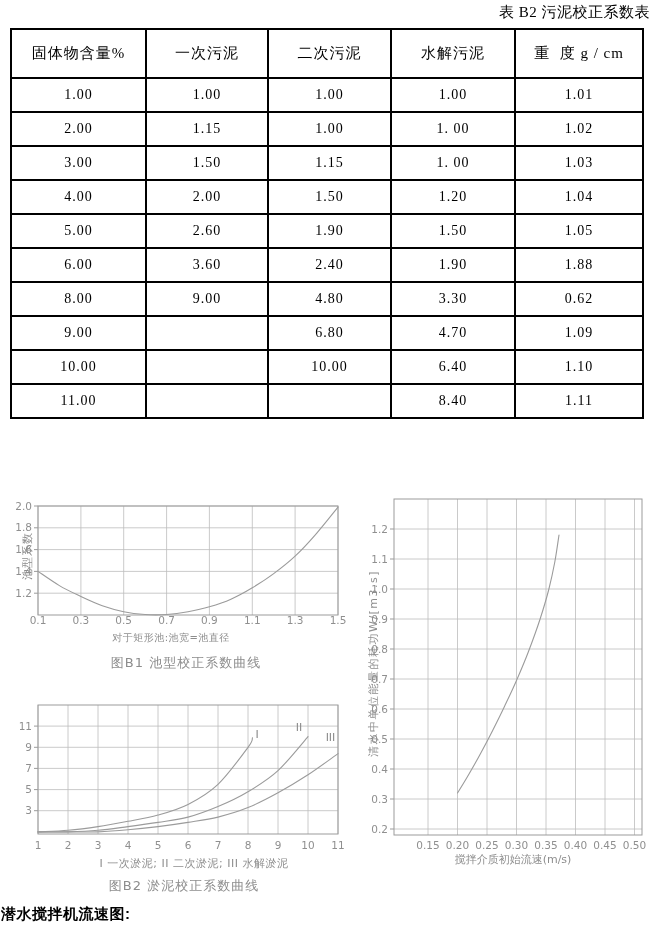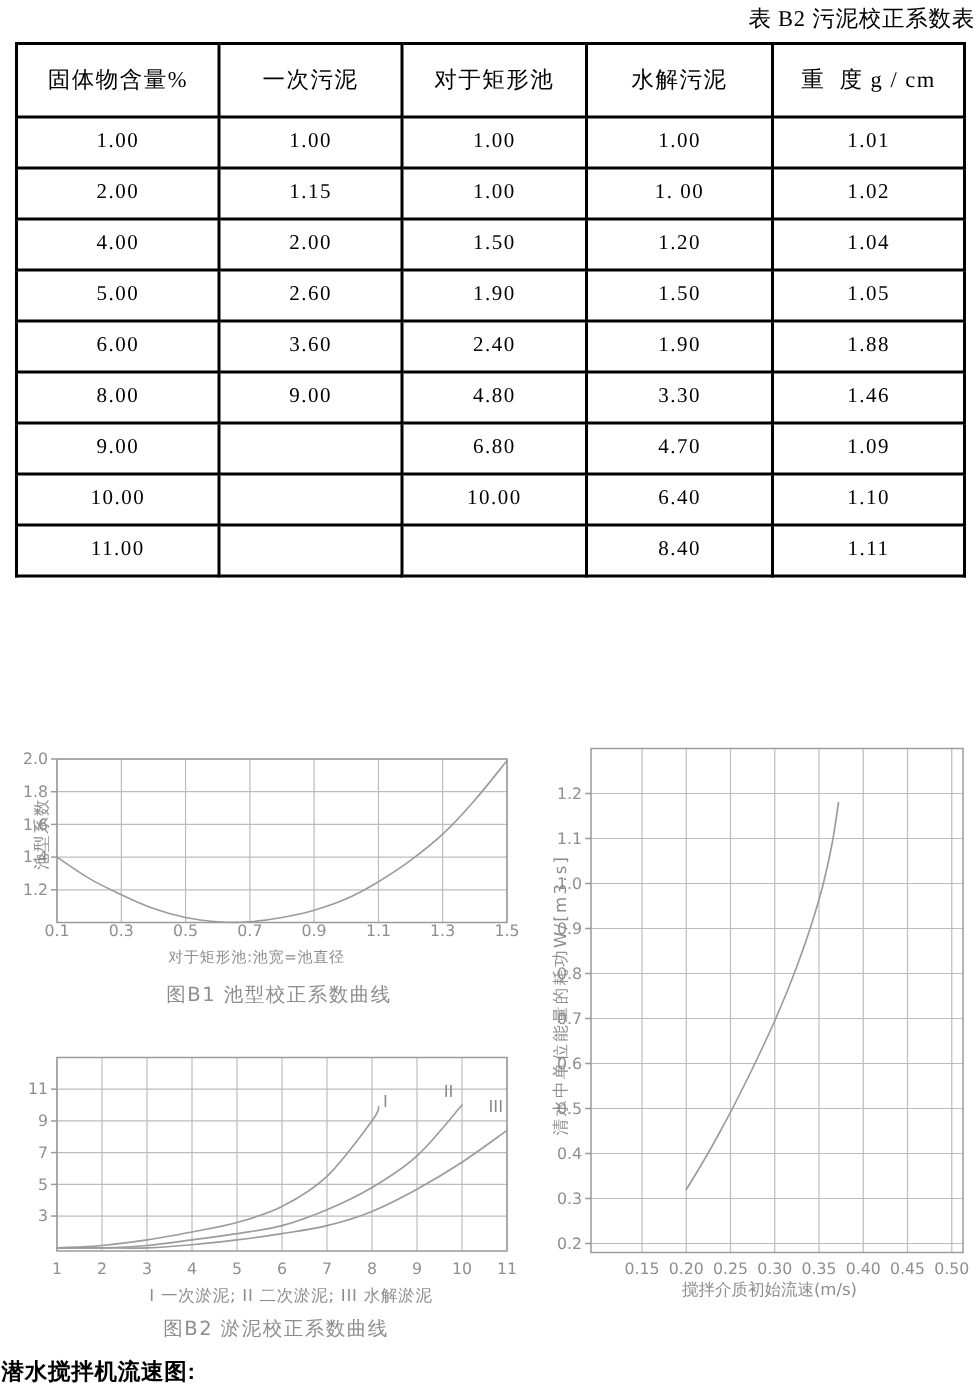--- a/index.html
+++ b/index.html
@@ -44,39 +44,46 @@
       <col style="width:135px">
         <col style="width:122px">
         <col style="width:123px">
       <col style="width:124px">
         <col style="width:128px">
     </colgroup>
     <thead>
       <tr>
           <th>固体物含量%</th>
           <th>一次污泥</th>
-          <th>对于矩形池</th>
+          <th>二次污泥</th>
           <th>水解污泥</th>
           <th>重  度 g / cm</th>
         </tr>
     </thead>
     <tbody>
         <tr>
           <td>1.00</td>
           <td>1.00</td>
           <td>1.00</td>
           <td>1.00</td>
           <td>1.01</td>
         </tr>
         <tr>
           <td>2.00</td>
           <td>1.15</td>
           <td>1.00</td>
           <td>1. 00</td>
           <td>1.02</td>
+        </tr>
+        <tr>
+          <td>3.00</td>
+          <td>1.50</td>
+          <td>1.15</td>
+          <td>1. 00</td>
+          <td>1.03</td>
         </tr>
         <tr>
           <td>4.00</td>
           <td>2.00</td>
           <td>1.50</td>
           <td>1.20</td>
           <td>1.04</td>
         </tr>
         <tr>
           <td>5.00</td>
@@ -90,21 +97,21 @@
           <td>3.60</td>
           <td>2.40</td>
           <td>1.90</td>
           <td>1.88</td>
         </tr>
         <tr>
           <td>8.00</td>
           <td>9.00</td>
           <td>4.80</td>
           <td>3.30</td>
-          <td>1.46</td>
+          <td>0.62</td>
         </tr>
         <tr>
           <td>9.00</td>
           <td></td>
           <td>6.80</td>
           <td>4.70</td>
           <td>1.09</td>
         </tr>
         <tr>
           <td>10.00</td>

